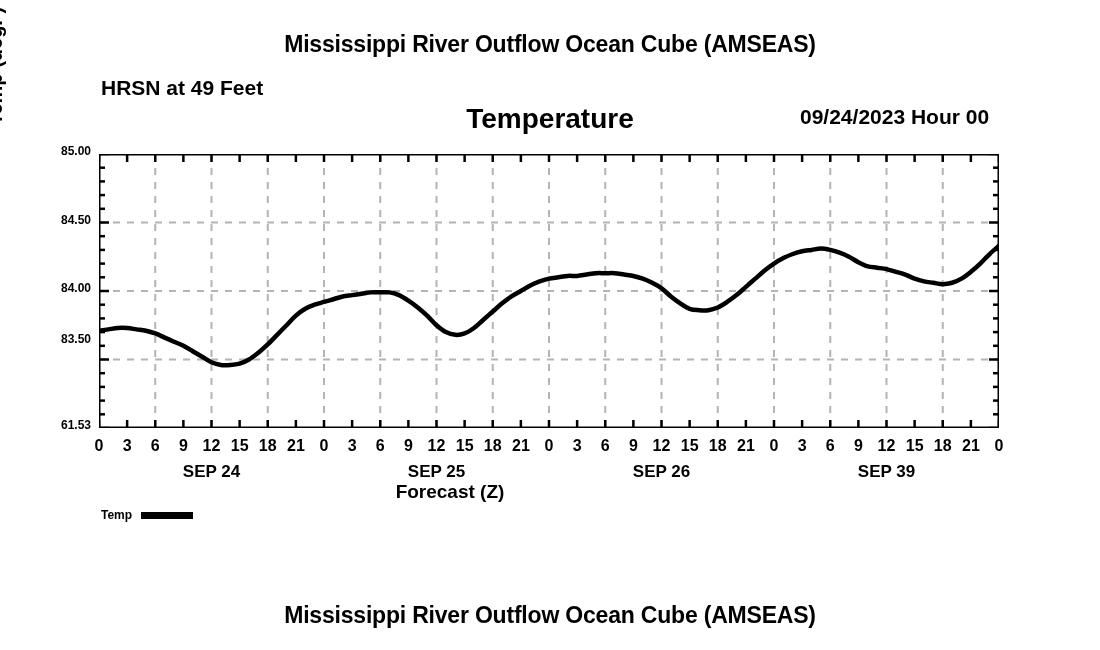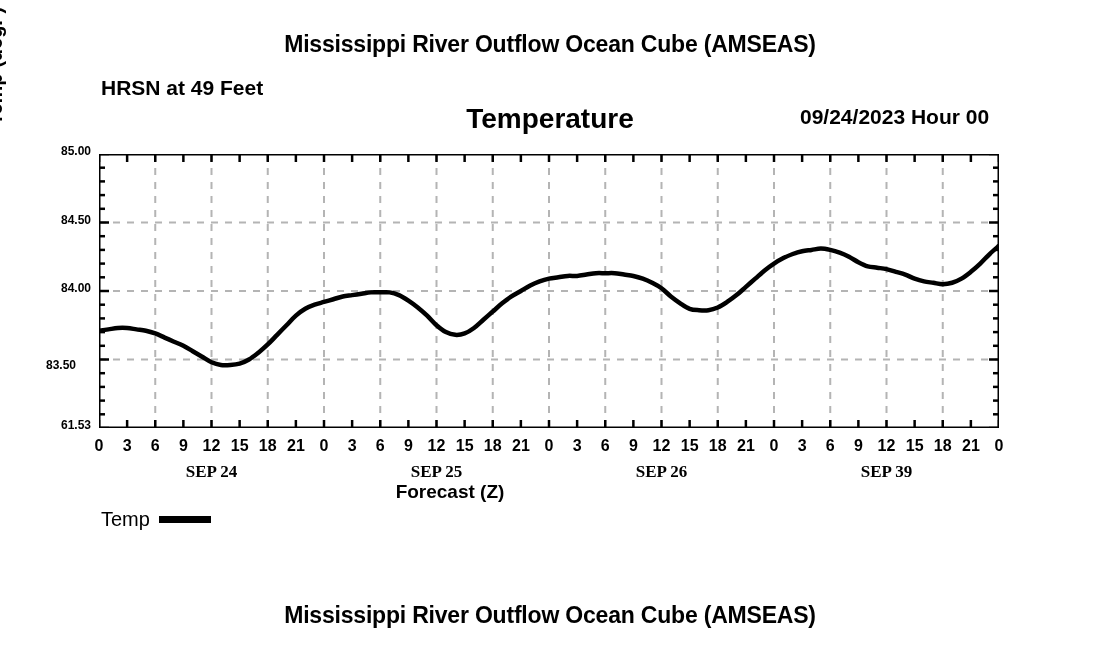--- a/index.html
+++ b/index.html
@@ -87,42 +87,41 @@
     transform: translateX(-50%);
     white-space: nowrap;
   }
   .dayl {
     position: absolute;
     font-size: 17px;
     font-weight: bold;
     text-align: center;
     transform: translateX(-50%);
     white-space: nowrap;
-    font-family: Liberation Serif, serif;
   }
   #xaxis-title {
     position: absolute;
     left: 0; width: 900px;
     top: 481px;
     text-align: center;
     font-size: 19px;
     font-weight: bold;
   }
 
   #legend {
     position: absolute;
     left: 101px;
     top: 508px;
     display: flex;
     align-items: center;
     gap: 9px;
   }
   #legend-label {
-    font-size: 20px;
-    font-weight: normal;
+    font-size: 12px;
+    font-weight: bold;
   }
   #legend-swatch {
     width: 52px;
     height: 7px;
     background: #000000;
   }
 </style>
 </head>
 <body>
 
@@ -270,21 +269,21 @@
       <path id="series-path" fill="none" stroke="#000000" stroke-width="4.5" stroke-linejoin="round" stroke-linecap="round" d="M 0.00 176.73 C 1.56 176.50, 6.25 175.82, 9.38 175.36 C 12.50 174.90, 15.63 174.22, 18.75 173.99 C 21.88 173.76, 25.00 173.76, 28.13 173.99 C 31.25 174.22, 34.38 174.90, 37.50 175.36 C 40.63 175.82, 43.75 176.05, 46.88 176.73 C 50.00 177.42, 53.13 178.33, 56.25 179.47 C 59.38 180.61, 62.50 182.21, 65.63 183.58 C 68.75 184.95, 71.88 186.32, 75.00 187.69 C 78.13 189.06, 81.25 190.20, 84.38 191.80 C 87.50 193.40, 90.63 195.45, 93.75 197.28 C 96.88 199.11, 100.00 200.93, 103.13 202.76 C 106.25 204.59, 109.38 206.87, 112.50 208.24 C 115.63 209.61, 118.75 210.52, 121.87 210.98 C 125.00 211.44, 128.13 211.21, 131.25 210.98 C 134.38 210.75, 137.50 210.52, 140.63 209.61 C 143.75 208.70, 146.88 207.33, 150.00 205.50 C 153.13 203.67, 156.25 201.16, 159.38 198.65 C 162.50 196.14, 165.63 193.40, 168.75 190.43 C 171.88 187.46, 175.00 184.04, 178.13 180.84 C 181.25 177.64, 184.38 174.45, 187.50 171.25 C 190.63 168.05, 193.75 164.40, 196.88 161.66 C 200.00 158.92, 203.13 156.64, 206.25 154.81 C 209.38 152.98, 212.50 151.84, 215.63 150.70 C 218.75 149.56, 221.88 148.87, 225.00 147.96 C 228.13 147.05, 231.25 146.13, 234.38 145.22 C 237.50 144.31, 240.62 143.17, 243.75 142.48 C 246.87 141.80, 250.00 141.57, 253.13 141.11 C 256.25 140.65, 259.38 140.20, 262.50 139.74 C 265.63 139.28, 268.75 138.60, 271.88 138.37 C 275.00 138.14, 278.13 138.37, 281.25 138.37 C 284.38 138.37, 287.50 137.91, 290.63 138.37 C 293.75 138.83, 296.88 139.74, 300.00 141.11 C 303.13 142.48, 306.25 144.53, 309.38 146.59 C 312.50 148.64, 315.63 150.93, 318.75 153.44 C 321.88 155.95, 325.00 158.69, 328.13 161.66 C 331.25 164.63, 334.38 168.51, 337.50 171.25 C 340.63 173.99, 343.75 176.50, 346.88 178.10 C 350.00 179.70, 353.13 180.61, 356.25 180.84 C 359.38 181.07, 362.50 180.61, 365.63 179.47 C 368.75 178.33, 371.88 176.27, 375.00 173.99 C 378.13 171.71, 381.25 168.51, 384.38 165.77 C 387.50 163.03, 390.63 160.29, 393.75 157.55 C 396.88 154.81, 400.00 151.84, 403.13 149.33 C 406.25 146.82, 409.38 144.54, 412.50 142.48 C 415.63 140.43, 418.75 138.83, 421.88 137.00 C 425.00 135.17, 428.13 133.12, 431.25 131.52 C 434.38 129.92, 437.50 128.55, 440.63 127.41 C 443.75 126.27, 446.88 125.35, 450.00 124.67 C 453.13 123.98, 456.25 123.76, 459.37 123.30 C 462.50 122.84, 465.63 122.16, 468.75 121.93 C 471.88 121.70, 475.00 122.16, 478.13 121.93 C 481.25 121.70, 484.37 121.02, 487.50 120.56 C 490.62 120.10, 493.75 119.42, 496.88 119.19 C 500.00 118.96, 503.13 119.19, 506.25 119.19 C 509.38 119.19, 512.50 118.96, 515.63 119.19 C 518.75 119.42, 521.88 120.10, 525.00 120.56 C 528.13 121.02, 531.25 121.25, 534.38 121.93 C 537.50 122.62, 540.63 123.53, 543.75 124.67 C 546.88 125.81, 550.00 127.18, 553.13 128.78 C 556.25 130.38, 559.38 131.98, 562.50 134.26 C 565.63 136.54, 568.75 139.97, 571.88 142.48 C 575.00 144.99, 578.13 147.28, 581.25 149.33 C 584.38 151.39, 587.50 153.67, 590.63 154.81 C 593.75 155.95, 596.88 155.95, 600.00 156.18 C 603.13 156.41, 606.25 156.64, 609.38 156.18 C 612.50 155.72, 615.63 154.81, 618.75 153.44 C 621.88 152.07, 625.00 150.01, 628.13 147.96 C 631.25 145.90, 634.38 143.62, 637.50 141.11 C 640.63 138.60, 643.75 135.63, 646.88 132.89 C 650.00 130.15, 653.13 127.41, 656.25 124.67 C 659.38 121.93, 662.50 118.96, 665.63 116.45 C 668.75 113.94, 671.88 111.65, 675.00 109.60 C 678.13 107.54, 681.25 105.72, 684.38 104.12 C 687.50 102.52, 690.63 101.15, 693.75 100.01 C 696.88 98.87, 700.00 97.95, 703.13 97.27 C 706.25 96.58, 709.38 96.36, 712.50 95.90 C 715.63 95.44, 718.75 94.53, 721.88 94.53 C 725.00 94.53, 728.13 95.22, 731.25 95.90 C 734.38 96.59, 737.50 97.50, 740.63 98.64 C 743.75 99.78, 746.88 101.15, 750.00 102.75 C 753.13 104.35, 756.25 106.63, 759.38 108.23 C 762.50 109.83, 765.63 111.43, 768.75 112.34 C 771.88 113.25, 775.00 113.25, 778.13 113.71 C 781.25 114.17, 784.38 114.40, 787.50 115.08 C 790.63 115.77, 793.75 116.91, 796.88 117.82 C 800.00 118.73, 803.13 119.42, 806.25 120.56 C 809.38 121.70, 812.50 123.53, 815.63 124.67 C 818.75 125.81, 821.88 126.73, 825.00 127.41 C 828.13 128.10, 831.25 128.32, 834.38 128.78 C 837.50 129.24, 840.63 130.15, 843.75 130.15 C 846.88 130.15, 850.00 129.69, 853.13 128.78 C 856.25 127.87, 859.38 126.50, 862.50 124.67 C 865.63 122.84, 868.75 120.33, 871.88 117.82 C 875.00 115.31, 878.13 112.57, 881.25 109.60 C 884.38 106.63, 887.50 102.98, 890.63 100.01 C 893.75 97.04, 898.44 93.16, 900.00 91.79"></path>
     </svg>
   </div>
 
   <div class="ylabel">Temp (degF)</div>
 
   <div id="ytick-labels">
       <div class="ytl" style="left: 31px; top: 144px;">85.00</div>
       <div class="ytl" style="left: 31px; top: 212.5px;">84.50</div>
       <div class="ytl" style="left: 31px; top: 281px;">84.00</div>
-      <div class="ytl" style="left: 31px; top: 358px; text-align: center;">83.50</div>
+      <div class="ytl" style="left: 31px; top: 332px;">83.50</div>
       <div class="ytl" style="left: 31px; top: 418px;">61.53</div>
     </div>
   <div id="xtick-labels">
       <div class="xtl" style="left: 99px; top: 437px;">0</div>
       <div class="xtl" style="left: 127.125px; top: 437px;">3</div>
       <div class="xtl" style="left: 155.25px; top: 437px;">6</div>
       <div class="xtl" style="left: 183.375px; top: 437px;">9</div>
       <div class="xtl" style="left: 211.5px; top: 437px;">12</div>
       <div class="xtl" style="left: 239.625px; top: 437px;">15</div>
       <div class="xtl" style="left: 267.75px; top: 437px;">18</div>

